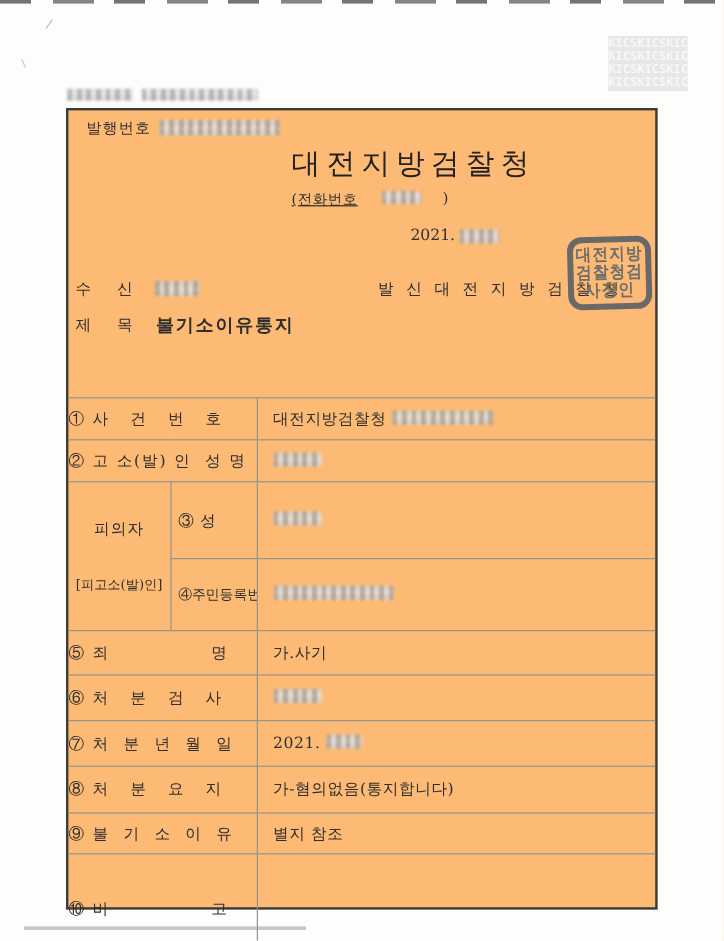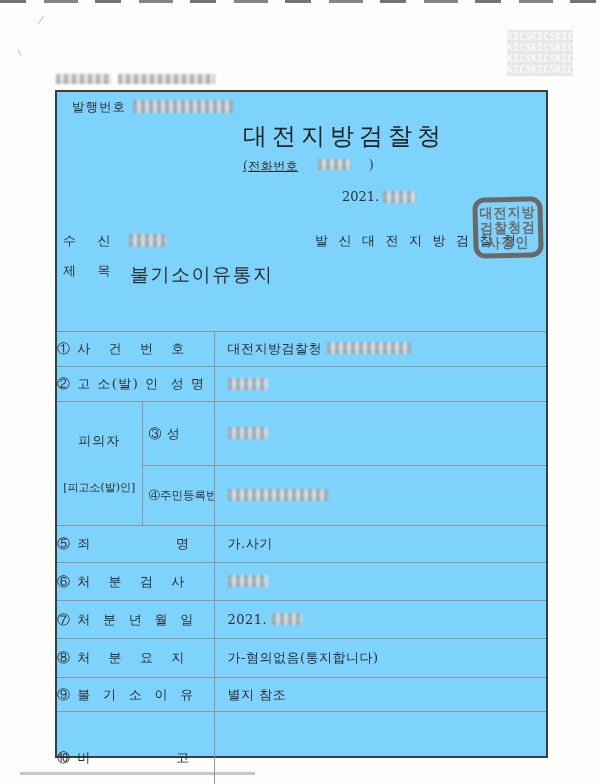--- a/index.html
+++ b/index.html
@@ -38,31 +38,31 @@
     display:inline-block; height:12px; vertical-align:-1px; border-radius:1px;
     background:
       repeating-linear-gradient(90deg,rgba(150,150,150,.75) 0 4px,rgba(226,226,226,.75) 4px 8px),
       repeating-linear-gradient(0deg,#bdbdbd 0 4px,#e3e3e3 4px 9px);
     filter:blur(1.3px); opacity:.85;
   }
   .blur.abs { position:absolute; display:block; }
   
   .doc-box {
     position:absolute; left:55px; top:90px; width:493px; height:668px;
-    border:2px solid #3c3c3c; background:#7dd3fc;
+    border:2px solid #3c3c3c; background:#fdba74;
   }
   .abs { position:absolute; white-space:pre; }
   .issue-label { font-size:12.5px; letter-spacing:1px; }
   .doc-title { font-size:24px; letter-spacing:5px; color:#222; }
   .phone-line { font-size:12px; letter-spacing:.5px; }
   .class-code { font-size:9.5px; line-height:10px; letter-spacing:.5px; color:#333; }
   .date-line { font-size:13px; }
   .addr-label { font-size:13px; letter-spacing:1px; }
   .send-line { font-size:13px; letter-spacing:10.5px; }
-  .subject-strong { font-weight:normal; font-size:19px; letter-spacing:1.5px; }
+  .subject-strong { font-weight:bold; font-size:15px; letter-spacing:1.5px; }
   .body-sentence { font-size:13px; letter-spacing:.5px; }
   
   .seal {
     position:absolute; left:416px; top:105px; width:70px; height:61px;
     border:5px solid #696969; border-radius:12px;
     display:flex; flex-direction:column; justify-content:center; align-items:center;
     transform:rotate(-1.5deg); z-index:3; background:transparent;
   }
   .seal div {
     font-size:13px; line-height:15px; font-weight:bold; color:#6e6e6e;

